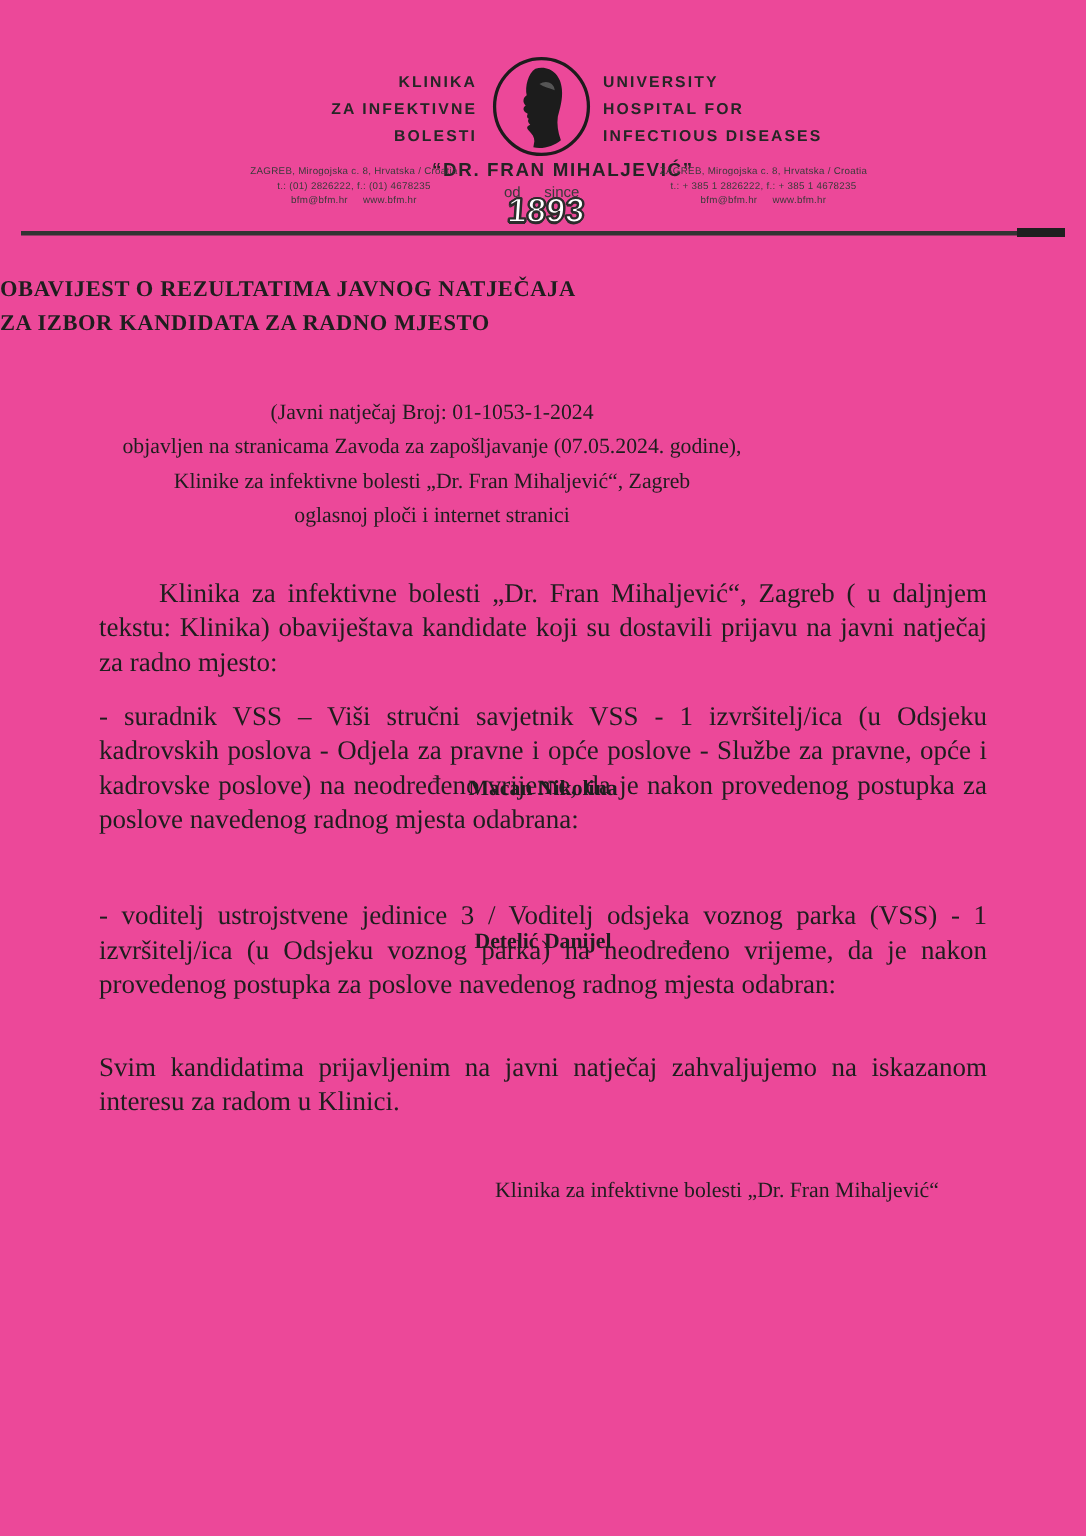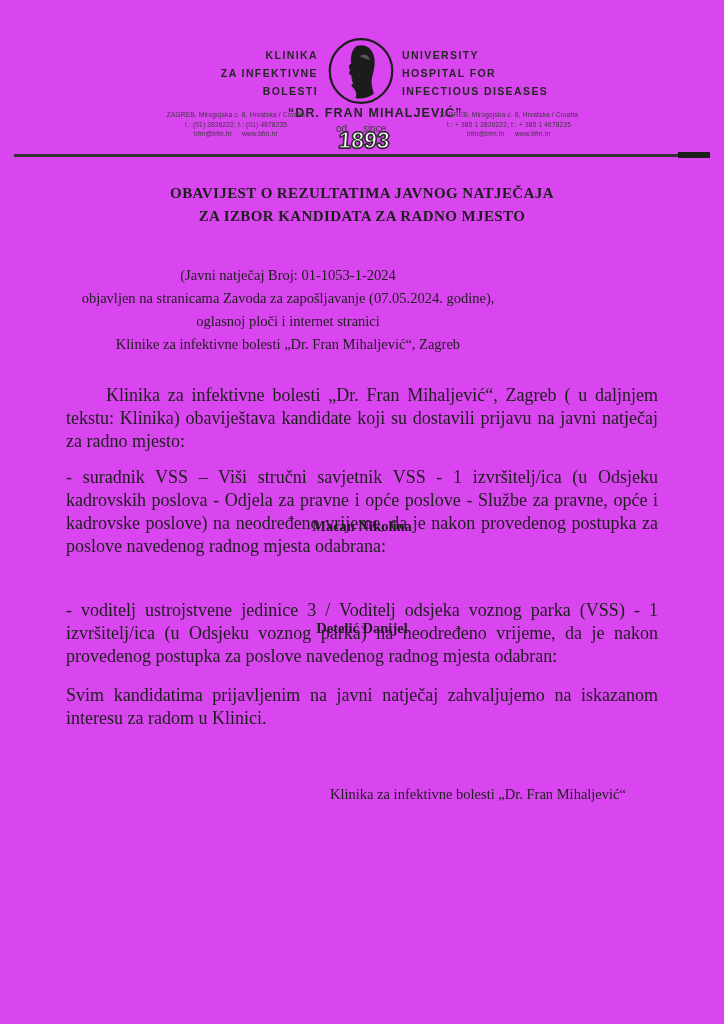--- a/index.html
+++ b/index.html
@@ -1,19 +1,19 @@
 <!DOCTYPE html>
 <html lang="hr"><head>
 <meta charset="utf-8">
 <style>
   * { margin:0; padding:0; box-sizing:border-box; }
   html,body { background:#e8e8e8; }
   .page {
     position:relative; width:724px; height:1024px; margin:0 auto;
-    background:#d946ef; overflow:hidden;
+    background:#ec4899; overflow:hidden;
     font-family:"Liberation Serif", serif; color:#1e1e1e;
   }
   
   .org-left {
     position:absolute; top:46px; right:406px; text-align:right;
     font-family:"Liberation Sans", sans-serif; font-weight:bold;
     font-size:10.5px; letter-spacing:1.4px; line-height:18px; color:#262626;
     white-space:nowrap;
   }
   .org-right {
@@ -47,35 +47,35 @@
     position:absolute; top:127px; left:330px; width:68px; text-align:center;
     font-family:"Liberation Sans", sans-serif; font-weight:bold; font-size:23px;
     color:#ffffff; -webkit-text-stroke:1.3px #2c2c2c;
     text-shadow:-1px 0 #2c2c2c, 1px 0 #2c2c2c, 0 -1px #2c2c2c, 0 1px #2c2c2c;
     transform:skewX(-4deg);
   }
   .rule      { position:absolute; top:154px; left:14px;  width:696px; height:2.5px; background:#333333; }
   .rule-tip  { position:absolute; top:152px; left:678px; width:32px;  height:6px;   background:#1f1f1f; }
   
   .doc-title {
-    position:absolute; top:182px; left:0; width:724px; text-align:center;
+    position:absolute; top:182px; left:0; width:724px; text-align:left;
     font-weight:bold; font-size:15px; line-height:22.5px; letter-spacing:0.4px;
   }
   .notice-block {
     position:absolute; top:264px; left:0; width:576px; text-align:center;
     font-size:14.5px; line-height:23px;
   }
   .para {
     position:absolute; left:66px; width:592px; text-align:justify;
     font-size:18px; line-height:23px;
   }
   .para-intro     { top:384px; text-indent:40px; }
   .para-position1 { top:466px; }
   .para-position2 { top:554px;margin-top:45px; }
-  .para-thanks    { top:684px; }
+  .para-thanks    { top:700px; }
   .candidate {
     position:absolute; left:66px; width:592px; text-align:center;
     font-weight:bold; font-size:14.5px;
   }
   .candidate-1 { top:518px; }
   .candidate-2 { top:620px; }
   .signature {
     position:absolute; top:786px; left:330px; white-space:nowrap;
     font-size:14.5px;
   }
@@ -144,22 +144,22 @@
   <div class="rule-tip"></div>
 
   <div class="doc-title">
     <div>OBAVIJEST O REZULTATIMA JAVNOG NATJEČAJA</div>
     <div>ZA IZBOR KANDIDATA ZA RADNO MJESTO</div>
   </div>
 
   <div class="notice-block">
     <div>(Javni natječaj Broj: 01-1053-1-2024</div>
     <div>objavljen na stranicama Zavoda za zapošljavanje (07.05.2024. godine),</div>
+    <div>Klinike za infektivne bolesti „Dr. Fran Mihaljević“, Zagreb</div>
     <div>oglasnoj ploči i internet stranici</div>
-    <div>Klinike za infektivne bolesti „Dr. Fran Mihaljević“, Zagreb</div>
   </div>
 
   <div class="para para-intro">Klinika za infektivne bolesti „Dr. Fran Mihaljević“, Zagreb ( u daljnjem tekstu: Klinika) obaviještava kandidate koji su dostavili prijavu na javni natječaj za radno mjesto:</div>
 
   <div class="para para-position1">- suradnik VSS – Viši stručni savjetnik VSS - 1 izvršitelj/ica (u Odsjeku kadrovskih poslova - Odjela za pravne i opće poslove - Službe za pravne, opće i kadrovske poslove) na neodređeno vrijeme, da je nakon provedenog postupka za poslove navedenog radnog mjesta odabrana:</div>
 
   <div class="candidate candidate-1">Macan Nikolina</div>
 
   <div class="para para-position2">- voditelj ustrojstvene jedinice 3 / Voditelj odsjeka voznog parka (VSS) - 1 izvršitelj/ica (u Odsjeku voznog parka) na neodređeno vrijeme, da je nakon provedenog postupka za poslove navedenog radnog mjesta odabran:</div>
 

